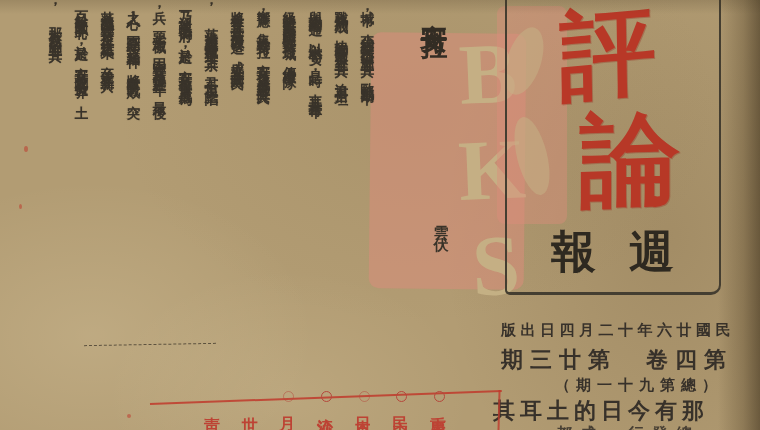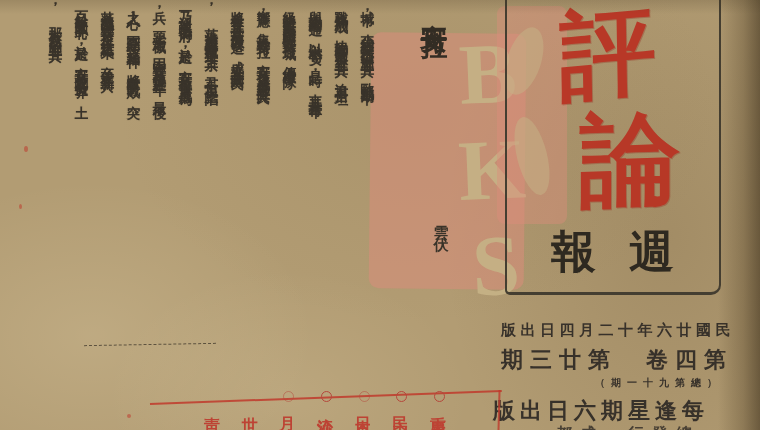--- a/index.html
+++ b/index.html
@@ -57,21 +57,21 @@
   .col{margin:0;}
 
   .divider{position:absolute; z-index:2; left:84px; top:344px; width:132px; height:0;
     border-top:1.6px dashed rgba(62,54,41,0.75); transform:rotate(-1deg);}
 
   
   .rtl{unicode-bidi:bidi-override; direction:rtl;}
   .pub{position:absolute; z-index:2; color:#37312a; white-space:nowrap;}
   .pub-date{top:321px; right:25px; font-size:15px; letter-spacing:4.5px; font-weight:600;}
   .pub-issue{top:345px; right:27px; font-size:22px; letter-spacing:7px; font-weight:bold;}
-  .pub-total{top:376px; right:37px; font-size:10px; letter-spacing:6px; font-weight:600;}
+  .pub-total{top:376px; right:37px; font-size:15px; letter-spacing:6px; font-weight:600;}
   .pub-sched{top:396px; right:51px; font-size:22px; letter-spacing:5px; font-weight:bold;}
   .pub-publisher{top:424px; right:60px; font-size:16px; letter-spacing:8px; font-weight:600; opacity:0.85;}
 
   
   .toc-topline{position:absolute; z-index:2; left:150px; top:403px; width:352px; height:2px;
     background:rgba(191,58,44,0.85); transform:rotate(-2.1deg); transform-origin:left center;}
   .toc-sideline{position:absolute; z-index:2; left:498px; top:390px; width:2px; height:42px;
     background:rgba(191,58,44,0.8); transform:rotate(1.5deg);}
   .toc-items{position:absolute; z-index:2; left:205px; top:404px; width:243px; height:30px;
     display:flex; flex-direction:row-reverse; justify-content:space-between;}
@@ -121,21 +121,21 @@
       <div class="col">之人心，團結一致之精神，將希軍戰敗，突</div>
       <div class="col">其遂以困守安哥拉三年之結果，卒建立新共</div>
       <div class="col">百餘年之國恥。於是，安哥拉聞名世界，土</div>
       <div class="col">，那有今日的土耳其。</div>
     </div>
   <div class="divider"></div>
 
   <div class="pub pub-date rtl">民國廿六年十二月四日出版</div>
   <div class="pub pub-issue rtl">第四卷　第廿三期</div>
   <div class="pub pub-total rtl">（總第九十一期）</div>
-  <div class="pub pub-sched rtl">每逢星期六日出版</div>
+  <div class="pub pub-sched rtl">那有今日的土耳其</div>
   <div class="pub pub-publisher rtl">總發行　成都</div>
 
   <div class="toc-topline"></div>
   <div class="toc-sideline"></div>
   <div class="toc-items">
 
   <div class="toc-item">
         <span class="toc-circle" style="opacity: 1;"></span>
         <span>重慶</span>
       </div>

